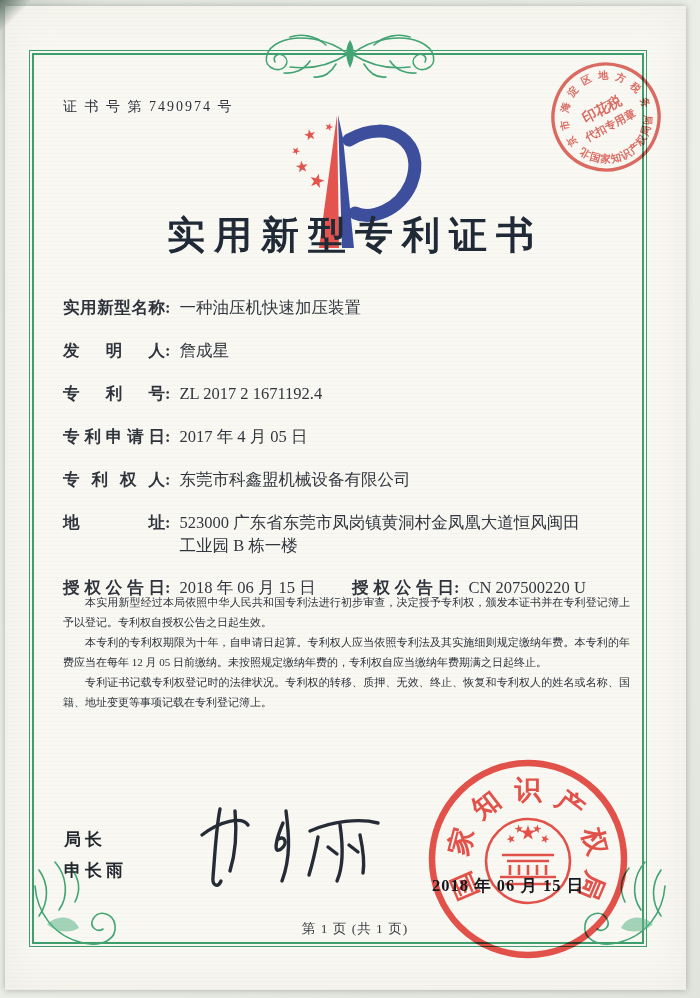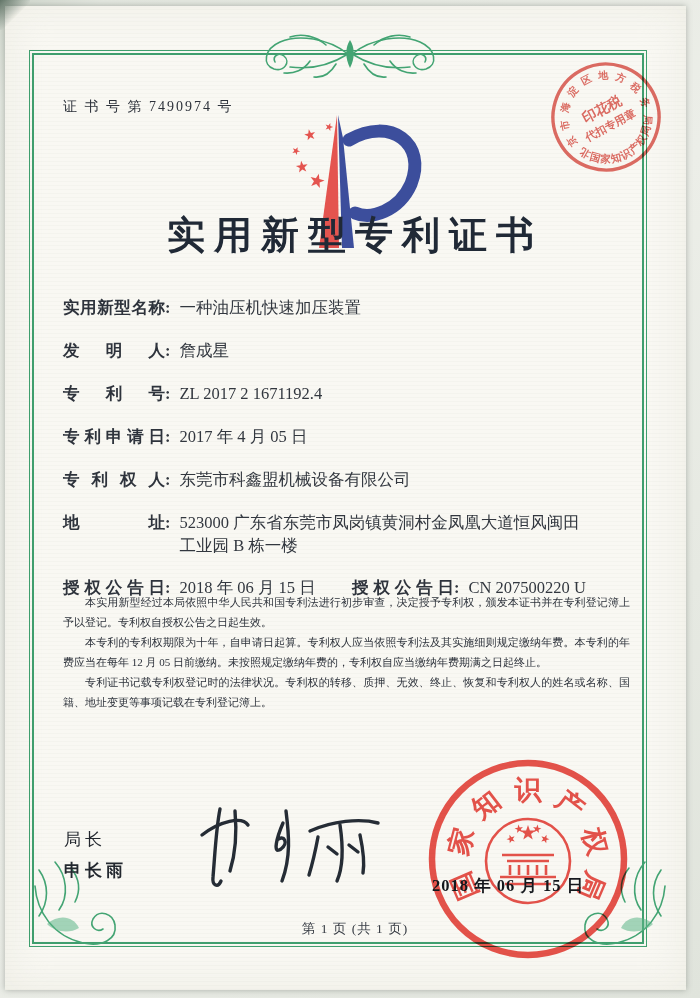--- a/index.html
+++ b/index.html
@@ -24,21 +24,21 @@
   .frow{position:relative;font-size:16.5px;line-height:23px;margin-bottom:20px;white-space:nowrap;}
   .flabel{display:inline-block;width:102px;text-align:justify;text-align-last:justify;
     -moz-text-align-last:justify;vertical-align:top;font-weight:600;color:#2e333c;}
   .fcolon{display:inline-block;margin-right:9px;font-weight:600;}
   .fvalue{display:inline-block;vertical-align:top;white-space:normal;max-width:470px;}
   .fvalue .l2{display:block;}
   .auth-right{position:absolute;left:289px;top:0;}
   .paras{position:absolute;left:58px;top:586px;right:56px;color:#2d323b;}
   .paras p{margin:0;font-size:11px;line-height:20px;text-indent:2em;text-align:justify;}
   .officer-title{position:absolute;left:59px;top:822px;font-family:"Liberation Sans","DejaVu Sans",sans-serif;
-    font-size:17px;font-weight:400;letter-spacing:4px;color:#23282f;}
+    font-size:17px;font-weight:700;letter-spacing:4px;color:#23282f;}
   .officer-name{position:absolute;left:59px;top:853px;font-family:Liberation Serif, serif;
     font-size:17px;font-weight:600;letter-spacing:4px;color:#23282f;}
   .signature{position:absolute;left:183px;top:793px;}
   .seal{position:absolute;left:420px;top:750px;mix-blend-mode:multiply;opacity:.92;}
   .seal-date{position:absolute;left:427px;top:869px;font-size:16.5px;font-weight:700;
     letter-spacing:1px;color:#15181d;z-index:5;}
   .taxstamp{position:absolute;left:543px;top:53px;transform:rotate(-28deg);
     mix-blend-mode:multiply;opacity:.88;}
   .footer{position:absolute;left:0;top:914px;width:700px;text-align:center;
     font-size:13.5px;letter-spacing:1px;color:#3a3f47;}

